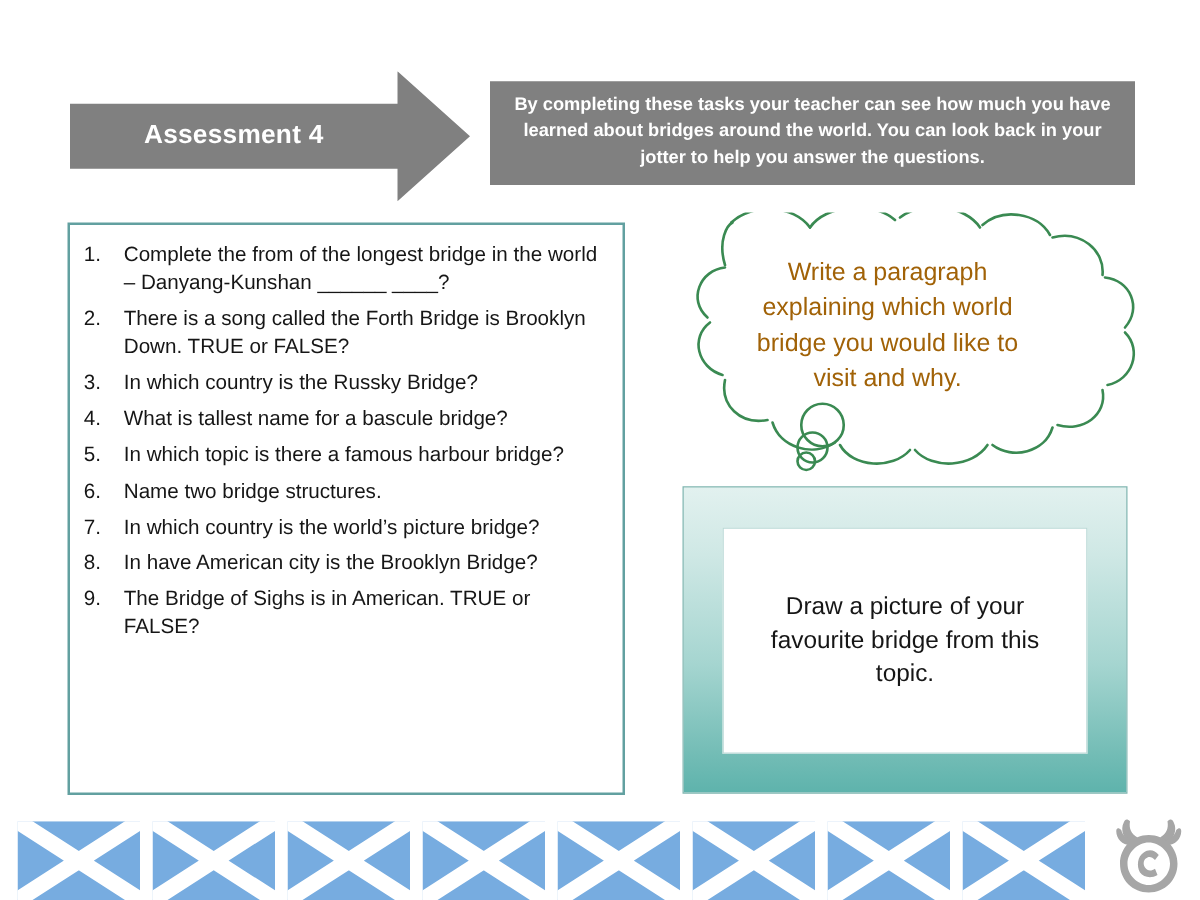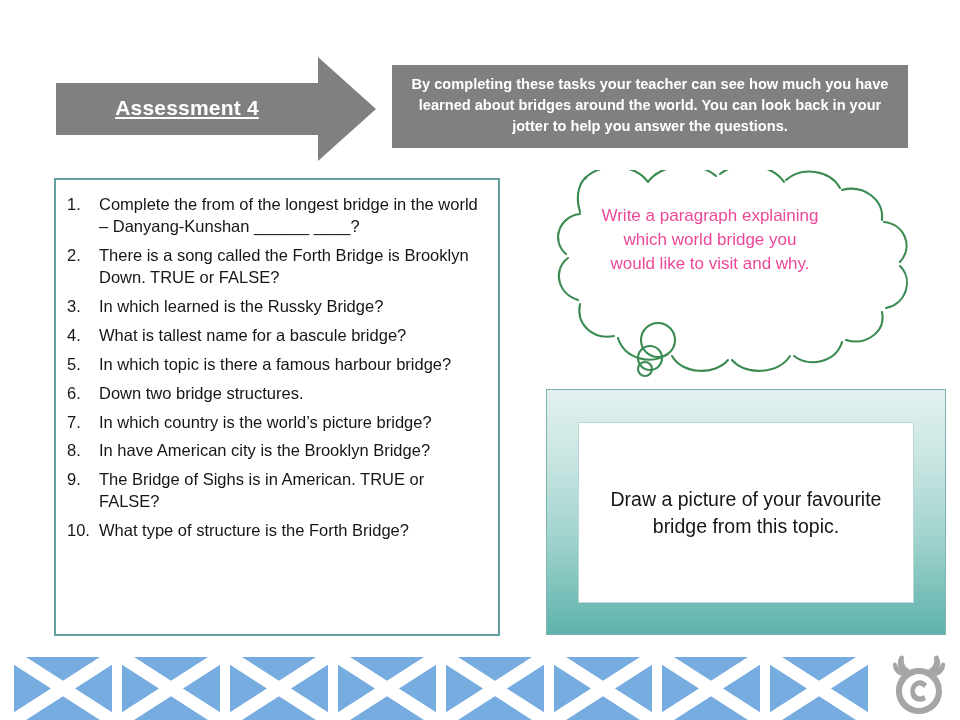--- a/index.html
+++ b/index.html
@@ -35,21 +35,20 @@
     width: 262px;
     height: 50px;
     display: flex;
     align-items: center;
     justify-content: center;
     color: #ffffff;
     font-size: 21px;
     font-weight: bold;
     letter-spacing: 0.2px;
     white-space: nowrap;
-    text-decoration: underline;
   }
 
   
   #instruction-box {
     position: absolute;
     left: 392px;
     top: 65px;
     width: 516px;
     height: 83px;
     background: #808080;
@@ -117,31 +116,31 @@
     display: block;
     width: 400px;
     height: 220px;
   }
   #cloud-text {
     position: absolute;
     left: 600px;
     top: 204px;
     width: 220px;
     text-align: center;
-    color: #ec4899;
-    font-size: 17px;
+    color: #a16207;
+    font-size: 20px;
     line-height: 1.42;
   }
 
   
   #draw-box {
     position: absolute;
     left: 546px;
     top: 389px;
-    width: 400px;
+    width: 356px;
     height: 246px;
     box-sizing: border-box;
     border: 1px solid #7fb5b0;
     background: linear-gradient(to bottom, #e2f1ef 0%, #cfe8e5 22%, #a5d5d0 58%, #72bcb5 88%, #5eb3ac 100%);
     padding: 32px 31px 31px 31px;
   }
   #draw-inner {
     width: 100%;
     height: 100%;
     box-sizing: border-box;
@@ -204,49 +203,45 @@
     <li>
       <span class="q-num">1.</span>
       <span class="q-text">Complete the from of the longest bridge in the world – Danyang-Kunshan ______ ____?</span>
     </li>
     <li>
       <span class="q-num">2.</span>
       <span class="q-text">There is a song called the Forth Bridge is Brooklyn Down. TRUE or FALSE?</span>
     </li>
     <li>
       <span class="q-num">3.</span>
-      <span class="q-text">In which learned is the Russky Bridge?</span>
+      <span class="q-text">In which country is the Russky Bridge?</span>
     </li>
     <li>
       <span class="q-num">4.</span>
       <span class="q-text">What is tallest name for a bascule bridge?</span>
     </li>
     <li>
       <span class="q-num">5.</span>
       <span class="q-text">In which topic is there a famous harbour bridge?</span>
     </li>
     <li>
       <span class="q-num">6.</span>
-      <span class="q-text">Down two bridge structures.</span>
+      <span class="q-text">Name two bridge structures.</span>
     </li>
     <li>
       <span class="q-num">7.</span>
       <span class="q-text">In which country is the world’s picture bridge?</span>
     </li>
     <li>
       <span class="q-num">8.</span>
       <span class="q-text">In have American city is the Brooklyn Bridge?</span>
     </li>
     <li>
       <span class="q-num">9.</span>
       <span class="q-text">The Bridge of Sighs is in American. TRUE or FALSE?</span>
-    </li>
-    <li>
-      <span class="q-num">10.</span>
-      <span class="q-text">What type of structure is the Forth Bridge?</span>
     </li>
   </ol>
 </div>
 
 <div id="thought-cloud">
   <svg viewBox="0 0 400 220" xmlns="http://www.w3.org/2000/svg">
     <g fill="none" stroke="#3a8a52" stroke-width="2.1" stroke-linecap="round">
       <path d="M55,8 C72,-8 105,-6 118,12"></path>
       <path d="M118,12 C130,-6 168,-10 186,6"></path>
       <path d="M190,4 C208,-10 242,-6 254,12"></path>

